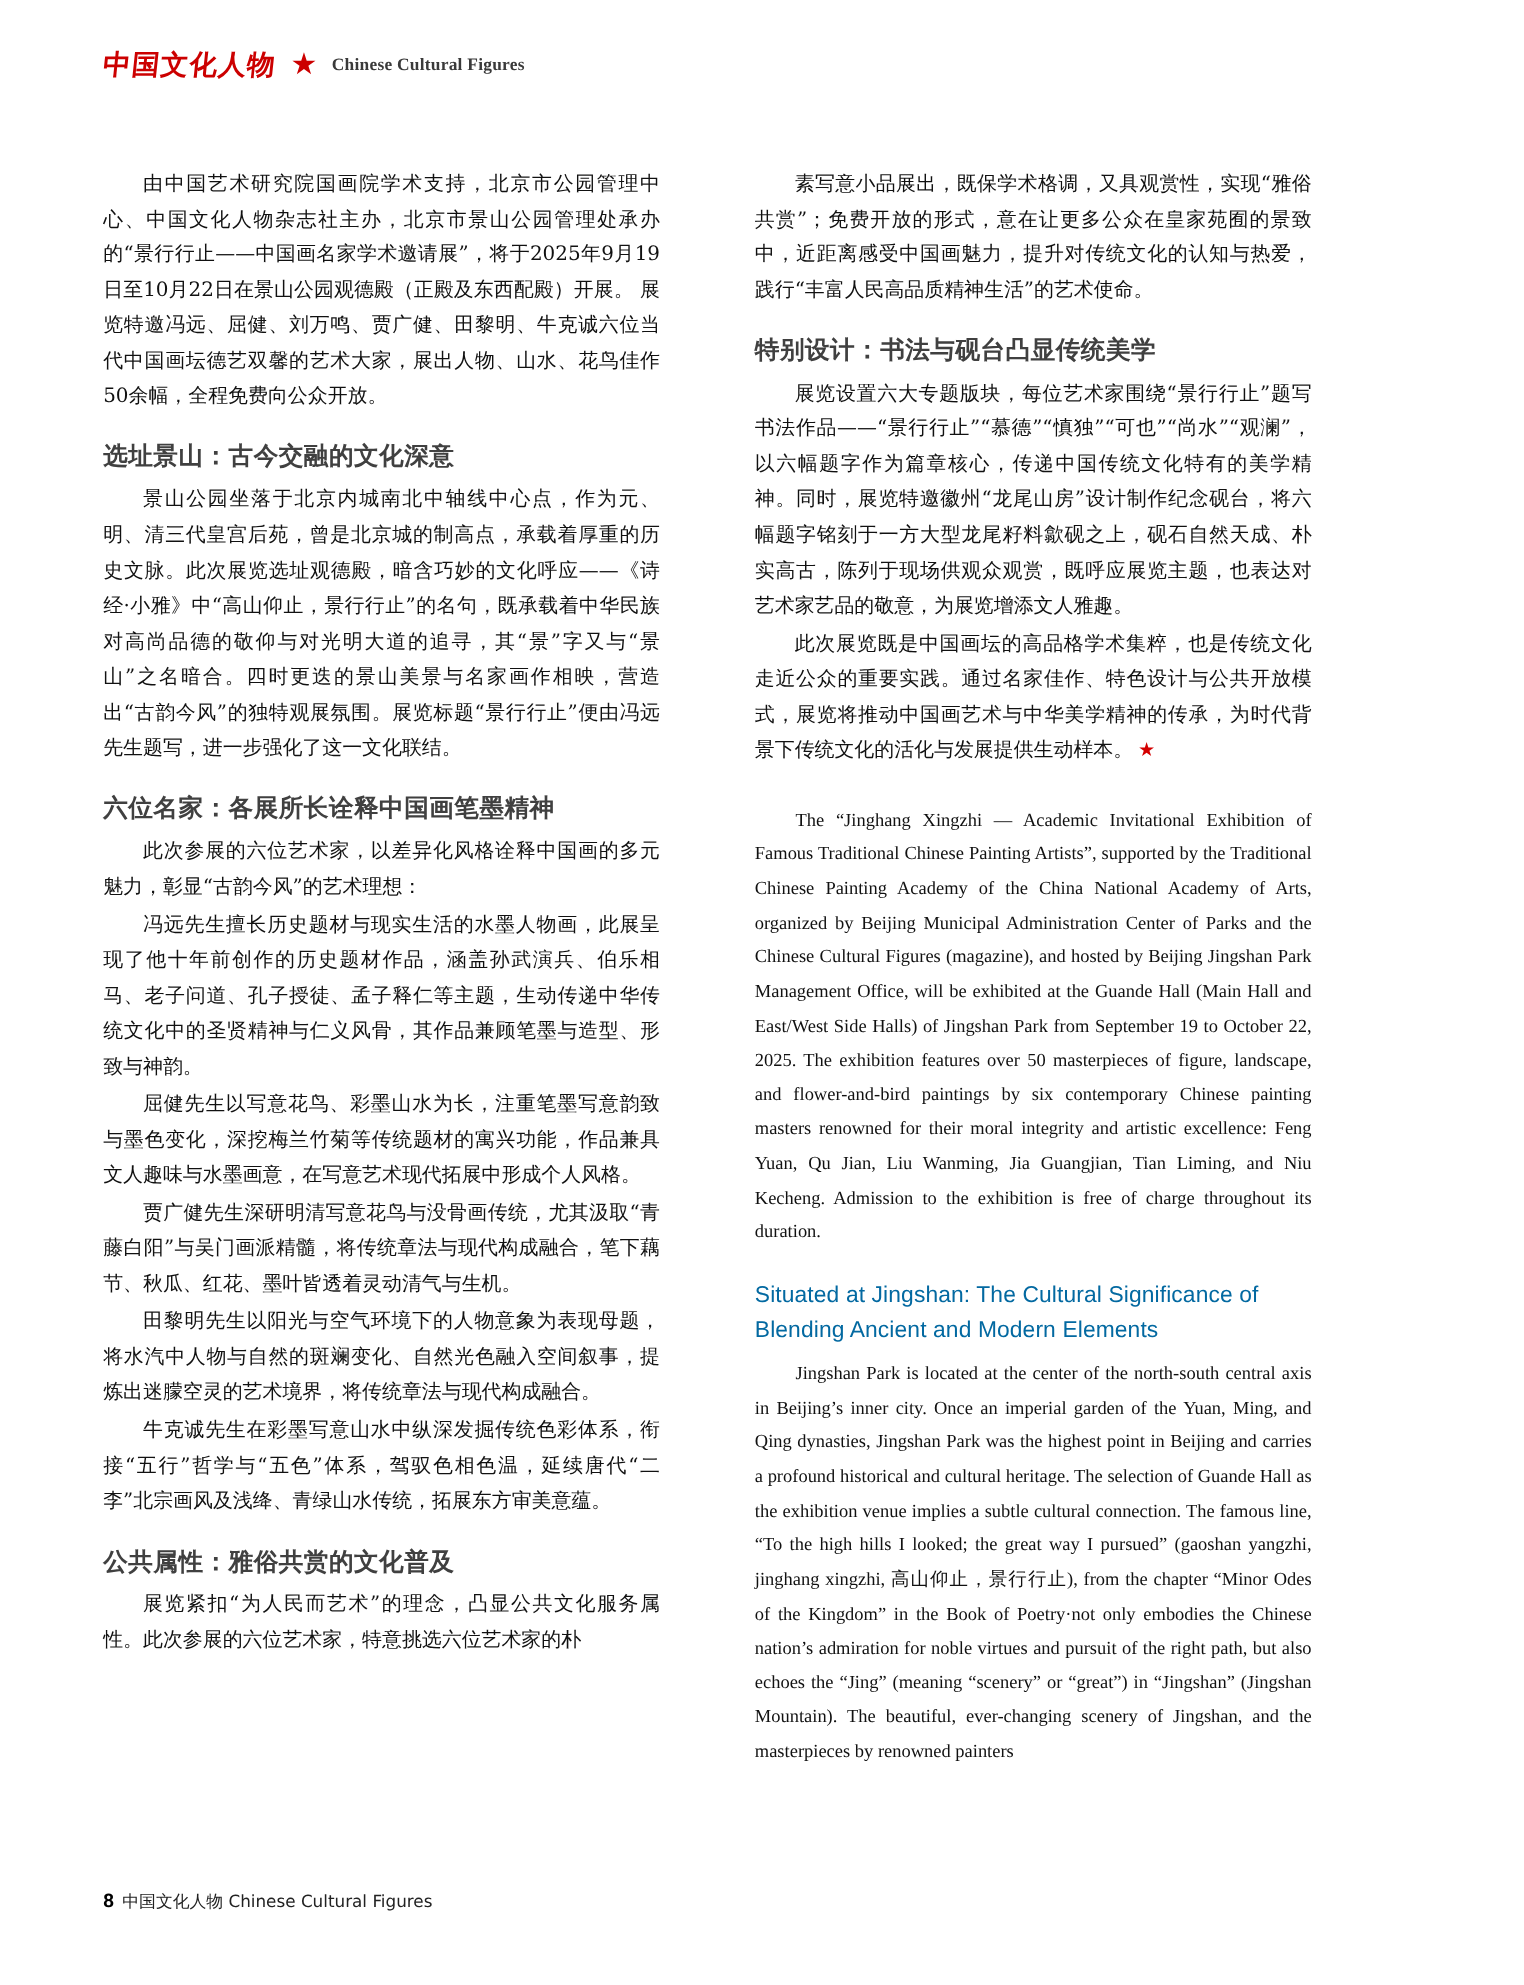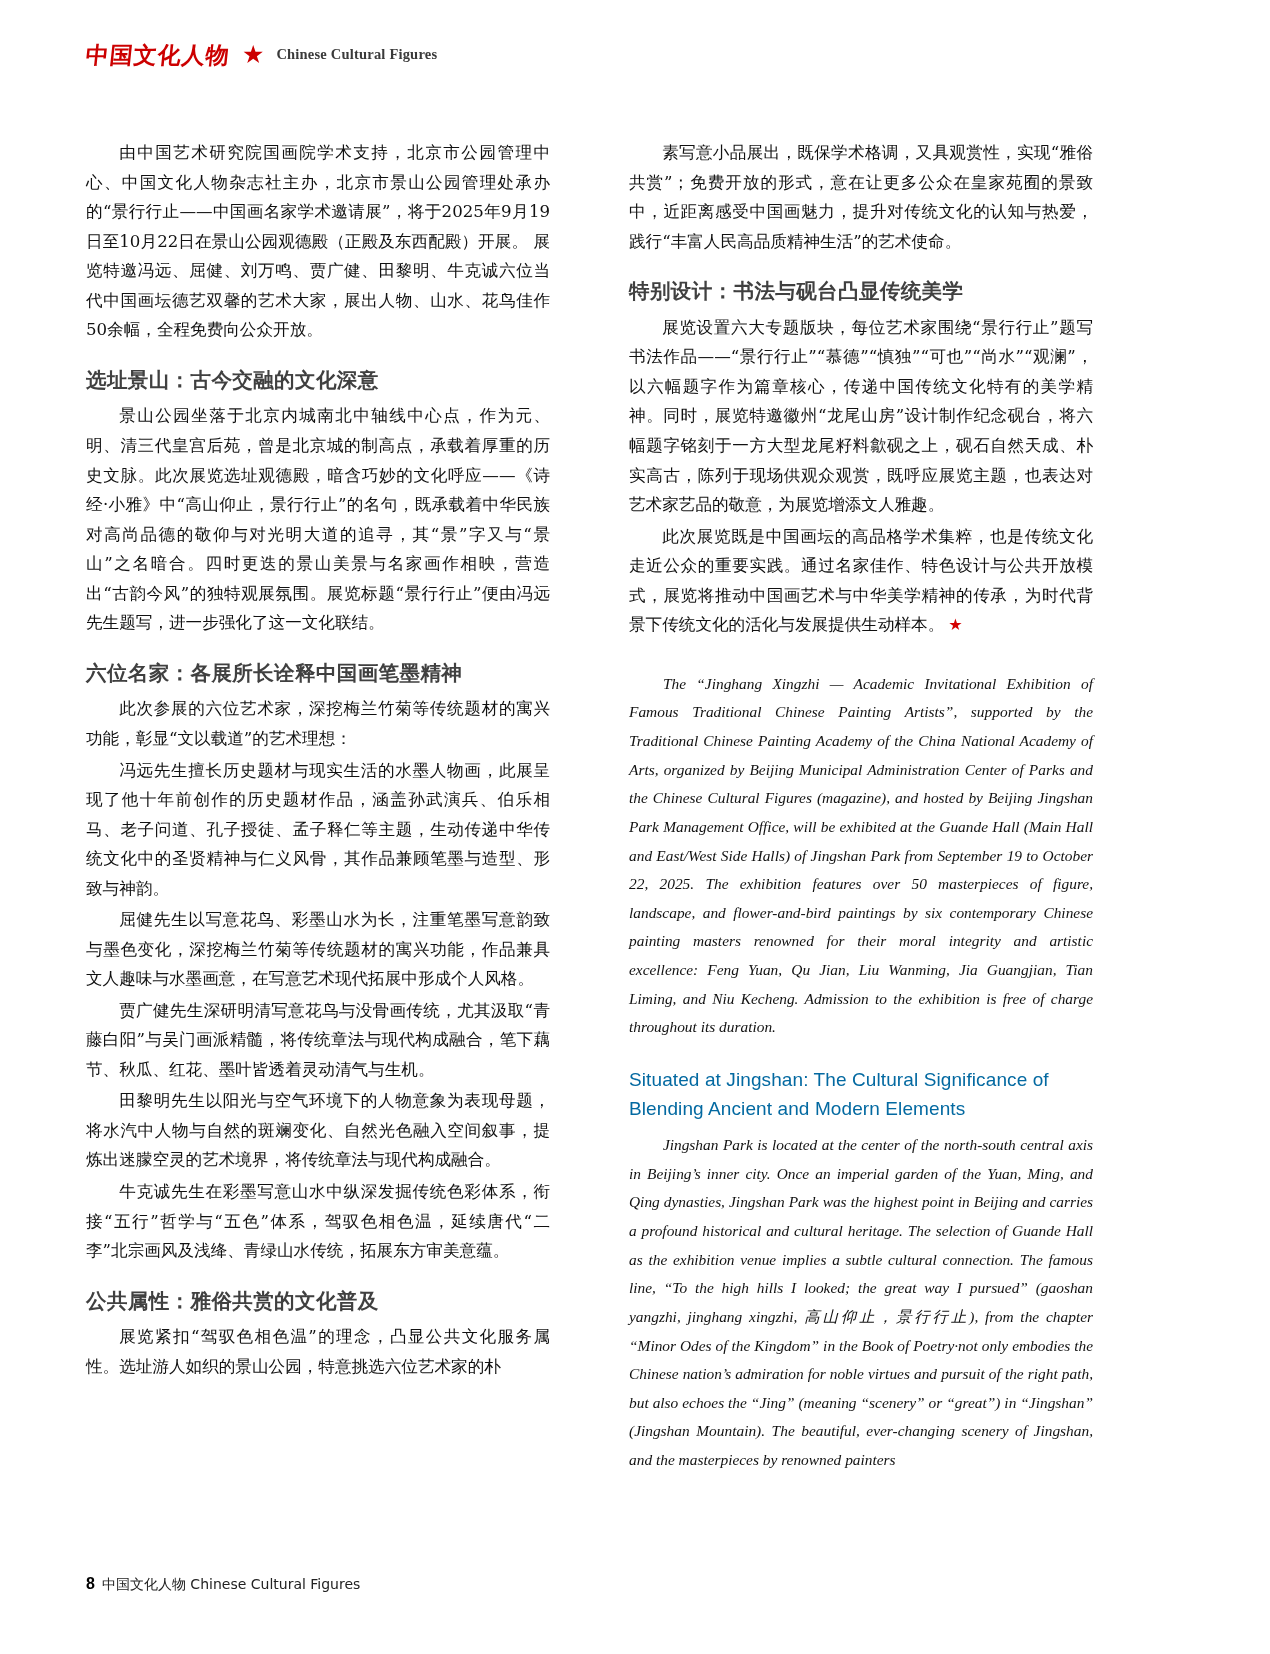--- a/index.html
+++ b/index.html
@@ -91,21 +91,20 @@
 
   
   .en-p {
     font-family: "Liberation Serif", serif;
     font-size: 15.4px;
     line-height: 1.86;
     text-align: justify;
     margin: 0 0 2px 0;
     text-indent: 2.2em;
     color: #111;
-    font-style: italic;
   }
   .en-p.first {
     margin-top: 30px;
   }
   h2.en-h {
     font-family: "Liberation Sans", sans-serif;
     font-size: 19px;
     font-weight: normal;
     line-height: 1.5;
     margin: 24px 0 8px 0;
@@ -150,28 +149,28 @@
     <span class="masthead-en">Chinese Cultural Figures</span>
   </div>
 
   <div class="columns">
 
     <div class="col">
       <p class="cn-p">由中国艺术研究院国画院学术支持，北京市公园管理中心、中国文化人物杂志社主办，北京市景山公园管理处承办的“景行行止——中国画名家学术邀请展”，将于2025年9月19日至10月22日在景山公园观德殿（正殿及东西配殿）开展。 展览特邀冯远、屈健、刘万鸣、贾广健、田黎明、牛克诚六位当代中国画坛德艺双馨的艺术大家，展出人物、山水、花鸟佳作50余幅，全程免费向公众开放。</p>
       <h2 class="cn-h">选址景山：古今交融的文化深意</h2>
       <p class="cn-p">景山公园坐落于北京内城南北中轴线中心点，作为元、明、清三代皇宫后苑，曾是北京城的制高点，承载着厚重的历史文脉。此次展览选址观德殿，暗含巧妙的文化呼应——《诗经·小雅》中“高山仰止，景行行止”的名句，既承载着中华民族对高尚品德的敬仰与对光明大道的追寻，其“景”字又与“景山”之名暗合。四时更迭的景山美景与名家画作相映，营造出“古韵今风”的独特观展氛围。展览标题“景行行止”便由冯远先生题写，进一步强化了这一文化联结。</p>
       <h2 class="cn-h">六位名家：各展所长诠释中国画笔墨精神</h2>
-      <p class="cn-p">此次参展的六位艺术家，深挖梅兰竹菊等传统题材的寓兴功能，彰显“文以载道”的艺术理想：</p>
+      <p class="cn-p">此次参展的六位艺术家，以差异化风格诠释中国画的多元魅力，彰显“古韵今风”的艺术理想：</p>
       <p class="cn-p">冯远先生擅长历史题材与现实生活的水墨人物画，此展呈现了他十年前创作的历史题材作品，涵盖孙武演兵、伯乐相马、老子问道、孔子授徒、孟子释仁等主题，生动传递中华传统文化中的圣贤精神与仁义风骨，其作品兼顾笔墨与造型、形致与神韵。</p>
       <p class="cn-p">屈健先生以写意花鸟、彩墨山水为长，注重笔墨写意韵致与墨色变化，深挖梅兰竹菊等传统题材的寓兴功能，作品兼具文人趣味与水墨画意，在写意艺术现代拓展中形成个人风格。</p>
       <p class="cn-p">贾广健先生深研明清写意花鸟与没骨画传统，尤其汲取“青藤白阳”与吴门画派精髓，将传统章法与现代构成融合，笔下藕节、秋瓜、红花、墨叶皆透着灵动清气与生机。</p>
       <p class="cn-p">田黎明先生以阳光与空气环境下的人物意象为表现母题，将水汽中人物与自然的斑斓变化、自然光色融入空间叙事，提炼出迷朦空灵的艺术境界，将传统章法与现代构成融合。</p>
       <p class="cn-p">牛克诚先生在彩墨写意山水中纵深发掘传统色彩体系，衔接“五行”哲学与“五色”体系，驾驭色相色温，延续唐代“二李”北宗画风及浅绛、青绿山水传统，拓展东方审美意蕴。</p>
       <h2 class="cn-h">公共属性：雅俗共赏的文化普及</h2>
-      <p class="cn-p">展览紧扣“驾驭色相色温”的理念，凸显公共文化服务属性。选址游人如织的景山公园，特意挑选六位艺术家的朴</p>
+      <p class="cn-p">展览紧扣“为人民而艺术”的理念，凸显公共文化服务属性。此次参展的六位艺术家，特意挑选六位艺术家的朴</p>
     </div>
 
     <div class="col">
       <p class="cn-p">素写意小品展出，既保学术格调，又具观赏性，实现“雅俗共赏”；免费开放的形式，意在让更多公众在皇家苑囿的景致中，近距离感受中国画魅力，提升对传统文化的认知与热爱，践行“丰富人民高品质精神生活”的艺术使命。</p>
       <h2 class="cn-h">特别设计：书法与砚台凸显传统美学</h2>
       <p class="cn-p">展览设置六大专题版块，每位艺术家围绕“景行行止”题写书法作品——“景行行止”“慕德”“慎独”“可也”“尚水”“观澜”，以六幅题字作为篇章核心，传递中国传统文化特有的美学精神。同时，展览特邀徽州“龙尾山房”设计制作纪念砚台，将六幅题字铭刻于一方大型龙尾籽料歙砚之上，砚石自然天成、朴实高古，陈列于现场供观众观赏，既呼应展览主题，也表达对艺术家艺品的敬意，为展览增添文人雅趣。</p>
       <p class="cn-p"><span>此次展览既是中国画坛的高品格学术集粹，也是传统文化走近公众的重要实践。通过名家佳作、特色设计与公共开放模式，展览将推动中国画艺术与中华美学精神的传承，为时代背景下传统文化的活化与发展提供生动样本。</span><span class="end-star">★</span></p>
 
       <p class="en-p first">The “Jinghang Xingzhi — Academic Invitational Exhibition of Famous Traditional Chinese Painting Artists”, supported by the Traditional Chinese Painting Academy of the China National Academy of Arts, organized by Beijing Municipal Administration Center of Parks and the Chinese Cultural Figures (magazine), and hosted by Beijing Jingshan Park Management Office, will be exhibited at the Guande Hall (Main Hall and East/West Side Halls) of Jingshan Park from September 19 to October 22, 2025. The exhibition features over 50 masterpieces of figure, landscape, and flower-and-bird paintings by six contemporary Chinese painting masters renowned for their moral integrity and artistic excellence: Feng Yuan, Qu Jian, Liu Wanming, Jia Guangjian, Tian Liming, and Niu Kecheng. Admission to the exhibition is free of charge throughout its duration.</p>
       <h2 class="en-h">Situated at Jingshan: The Cultural Significance of Blending Ancient and Modern Elements</h2>

